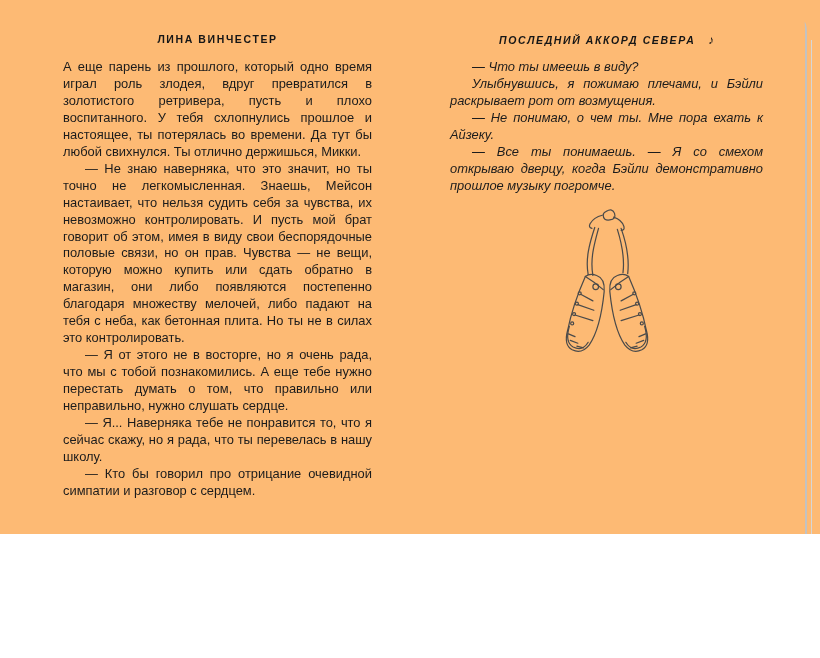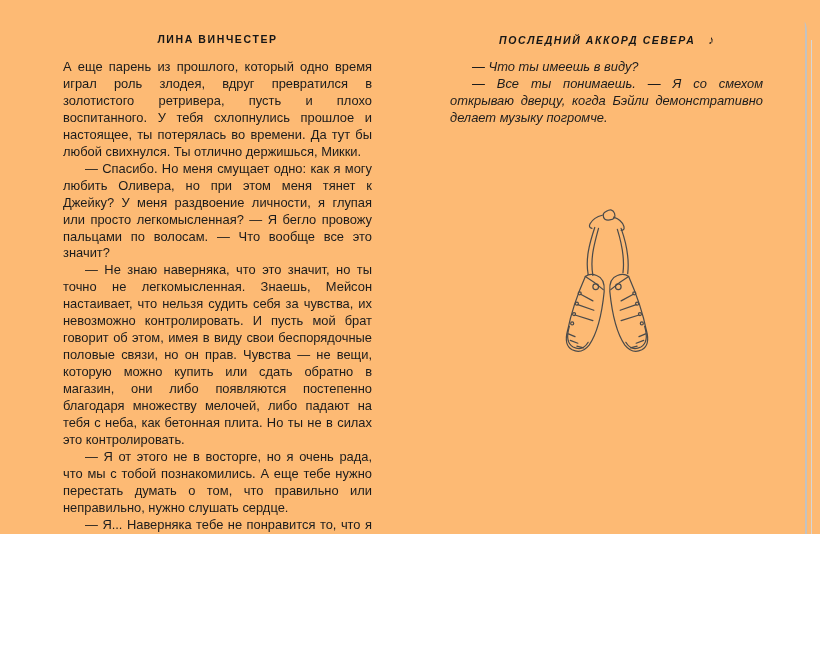--- a/index.html
+++ b/index.html
@@ -74,21 +74,20 @@
 </head>
 <body>
 
 <div class="spread">
 
   <div class="page page-left">
     <div class="running-head">ЛИНА ВИНЧЕСТЕР</div>
 
     <div class="body-text">
       <p class="no-indent">А еще парень из прошлого, который одно время играл роль злодея, вдруг превратился в золотистого ретривера, пусть и плохо воспитанного. У тебя схлопнулись прошлое и настоящее, ты потерялась во времени. Да тут бы любой свихнулся. Ты отлично держишься, Микки.</p>
-      <p>— Спасибо. Но меня смущает одно: как я могу любить Оливера, но при этом меня тянет к Джейку? У меня раздвоение личности, я глупая или просто легкомысленная? — Я бегло провожу пальцами по волосам. — Что вообще все это значит?</p>
       <p>— Не знаю наверняка, что это значит, но ты точно не легкомысленная. Знаешь, Мейсон настаивает, что нельзя судить себя за чувства, их невозможно контролировать. И пусть мой брат говорит об этом, имея в виду свои беспорядочные половые связи, но он прав. Чувства — не вещи, которую можно купить или сдать обратно в магазин, они либо появляются постепенно благодаря множеству мелочей, либо падают на тебя с неба, как бетонная плита. Но ты не в силах это контролировать.</p>
       <p>— Я от этого не в восторге, но я очень рада, что мы с тобой познакомились. А еще тебе нужно перестать думать о том, что правильно или неправильно, нужно слушать сердце.</p>
       <p>— Я... Наверняка тебе не понравится то, что я сейчас скажу, но я рада, что ты перевелась в нашу школу.</p>
       <p>— Кто бы говорил про отрицание очевидной симпатии и разговор с сердцем.</p>
     </div>
 
     <div class="folio">
       <svg width="18" height="28" viewBox="0 0 20 30" fill="none" stroke="#3a3a3a" stroke-width="1.3" stroke-linecap="round">
         <path d="M11 3 Q5 6 6 12 Q7 18 12 16 Q17 14 14 9 Q12 5 8 8"></path>
         <path d="M10 16 Q8 21 10 26"></path>
@@ -99,21 +98,23 @@
   </div>
 
   <div class="page page-right">
     <div class="running-head">
       <span>ПОСЛЕДНИЙ АККОРД СЕВЕРА</span>
       <span class="note">♪</span>
     </div>
 
     <div class="body-text">
       <p>— Что ты имеешь в виду?</p>
-      <p>— Все ты понимаешь. — Я со смехом открываю дверцу, когда Бэйли демонстративно делает музыку погромче.</p>
+      <p>Улыбнувшись, я пожимаю плечами, и Бэйли раскрывает рот от возмущения.</p>
+      <p>— Не понимаю, о чем ты. Мне пора ехать к Айзеку.</p>
+      <p>— Все ты понимаешь. — Я со смехом открываю дверцу, когда Бэйли демонстративно прошлое музыку погромче.</p>
     </div>
 
     <div class="illustration">
       <svg width="128" height="160" viewBox="0 0 130 170" fill="none" stroke="#4a4a4a" stroke-width="1.3" stroke-linecap="round" stroke-linejoin="round">
 
         <path d="M64 9 q7 -4 9 2 q2 6 -5 7 q-7 1 -7 -5 q0 -3 3 -4"></path>
         <path d="M60 13 q-9 2 -13 9 q-2 4 2 5"></path>
         <path d="M72 15 q9 3 11 10 q1 4 -3 4"></path>
 
         <path d="M52 26 C 46 44 42 60 45 76"></path>

